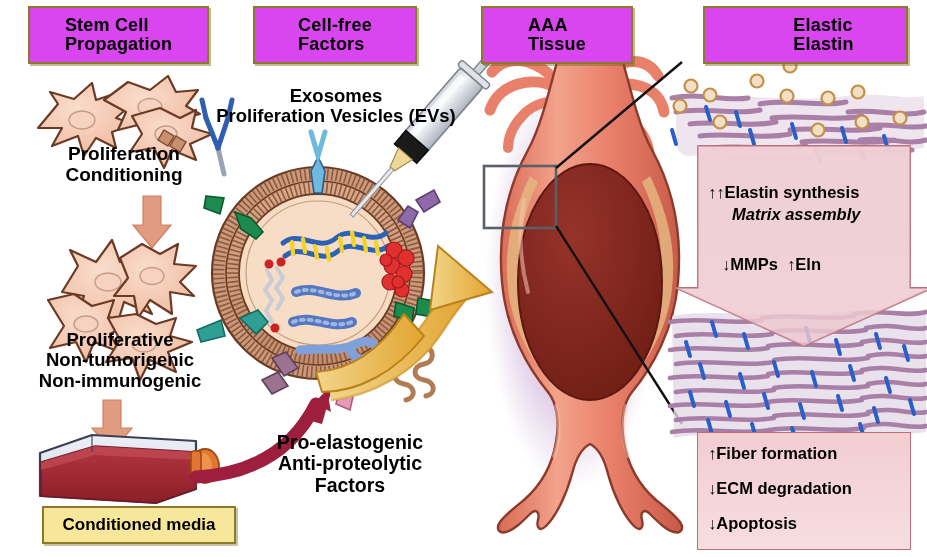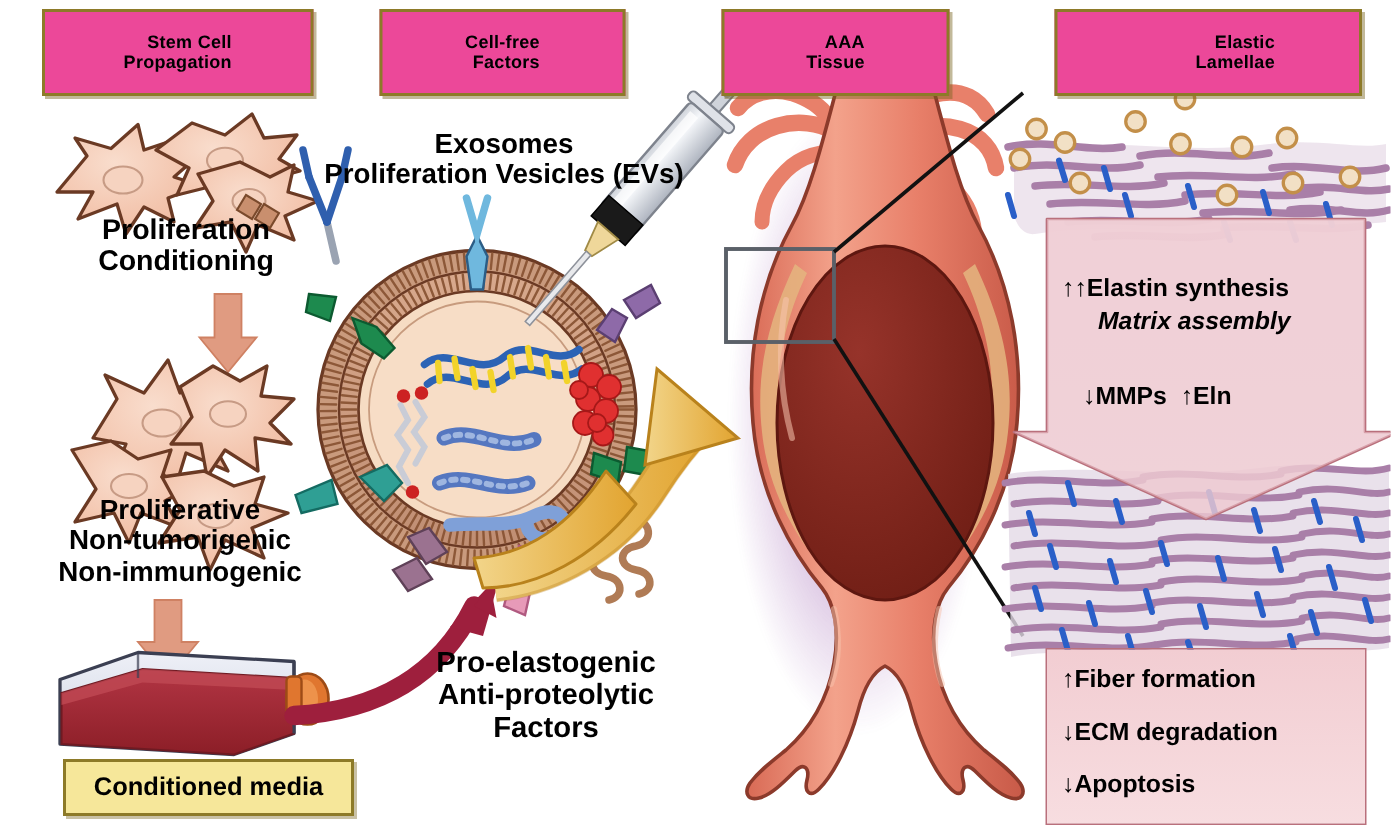--- a/index.html
+++ b/index.html
@@ -1,23 +1,23 @@
 <!DOCTYPE html>
 <html><head>
 <meta charset="utf-8">
 <style>
   html,body{margin:0;padding:0;background:#ffffff;}
   body{width:927px;height:557px;position:relative;overflow:hidden;
        font-family:"Liberation Sans",sans-serif;color:#000;}
   #stage{position:absolute;left:0;top:0;width:927px;height:557px;}
 
-  .hdr{position:absolute;background:#ec4899;border:2px solid #8d7a28;
+  .hdr{position:absolute;background:#d946ef;border:2px solid #8d7a28;
        box-shadow:2px 2px 0 rgba(120,100,30,.45);
-       display:flex;align-items:center;justify-content:center;text-align:right;
-       font-weight:bold;font-size:12px;line-height:1.07;letter-spacing:.2px;}
+       display:flex;align-items:center;justify-content:center;text-align:left;
+       font-weight:bold;font-size:18px;line-height:1.07;letter-spacing:.2px;}
   .hdr span{display:block;}
 
   .lbl{position:absolute;font-weight:bold;text-align:center;line-height:1.1;
        white-space:pre-line;}
 
   .tagbox{position:absolute;background:#f6e79a;border:2px solid #8d7a28;
           box-shadow:2px 2px 0 rgba(120,100,30,.4);
           display:flex;align-items:center;justify-content:center;
           font-weight:bold;font-size:17px;margin-left:20px;}
 
@@ -689,37 +689,37 @@
   <div class="hdr" style="left:481px;top:6px;width:148px;height:54px;">
     <div>
       <span>AAA</span>
       <span>Tissue</span>
     </div>
   </div>
 
   <div class="hdr" style="left:703px;top:6px;width:165px;height:54px;padding-left:36px;">
     <div>
       <span>Elastic</span>
-      <span>Lamellae</span>
+      <span>Elastin</span>
     </div>
   </div>
 
   <div class="lbl" style="left:34px;top:144px;width:180px;font-size:19px;">Proliferation
 Conditioning</div>
 
   <div class="lbl" style="left:14px;top:330px;width:212px;font-size:18.5px;">Proliferative
 Non-tumorigenic
 Non-immunogenic</div>
 
   <div class="tagbox" style="left:22px;top:506px;width:190px;height:34px;">Conditioned media</div>
 
   <div class="lbl" style="left:212px;top:86px;width:248px;font-size:18.5px;">Exosomes
 Proliferation Vesicles (EVs)</div>
 
-  <div class="lbl" style="left:256px;top:432px;width:216px;font-size:19.5px;">Pro-elastogenic
+  <div class="lbl" style="left:242px;top:432px;width:216px;font-size:19.5px;">Pro-elastogenic
 Anti-proteolytic
 Factors</div>
 
   <div class="boxtext" style="left:708px;top:182px;">↑↑Elastin synthesis</div>
   <div class="boxtext" style="left:732px;top:204px;font-style:italic;">Matrix assembly</div>
   <div class="boxtext" style="left:722px;top:238px;margin-top:16px;">↓MMPs  ↑Eln</div>
 
   <div class="boxtext" style="left:708px;top:443px;">↑Fiber formation</div>
   <div class="boxtext" style="left:708px;top:478px;">↓ECM degradation</div>
   <div class="boxtext" style="left:708px;top:513px;">↓Apoptosis</div>

